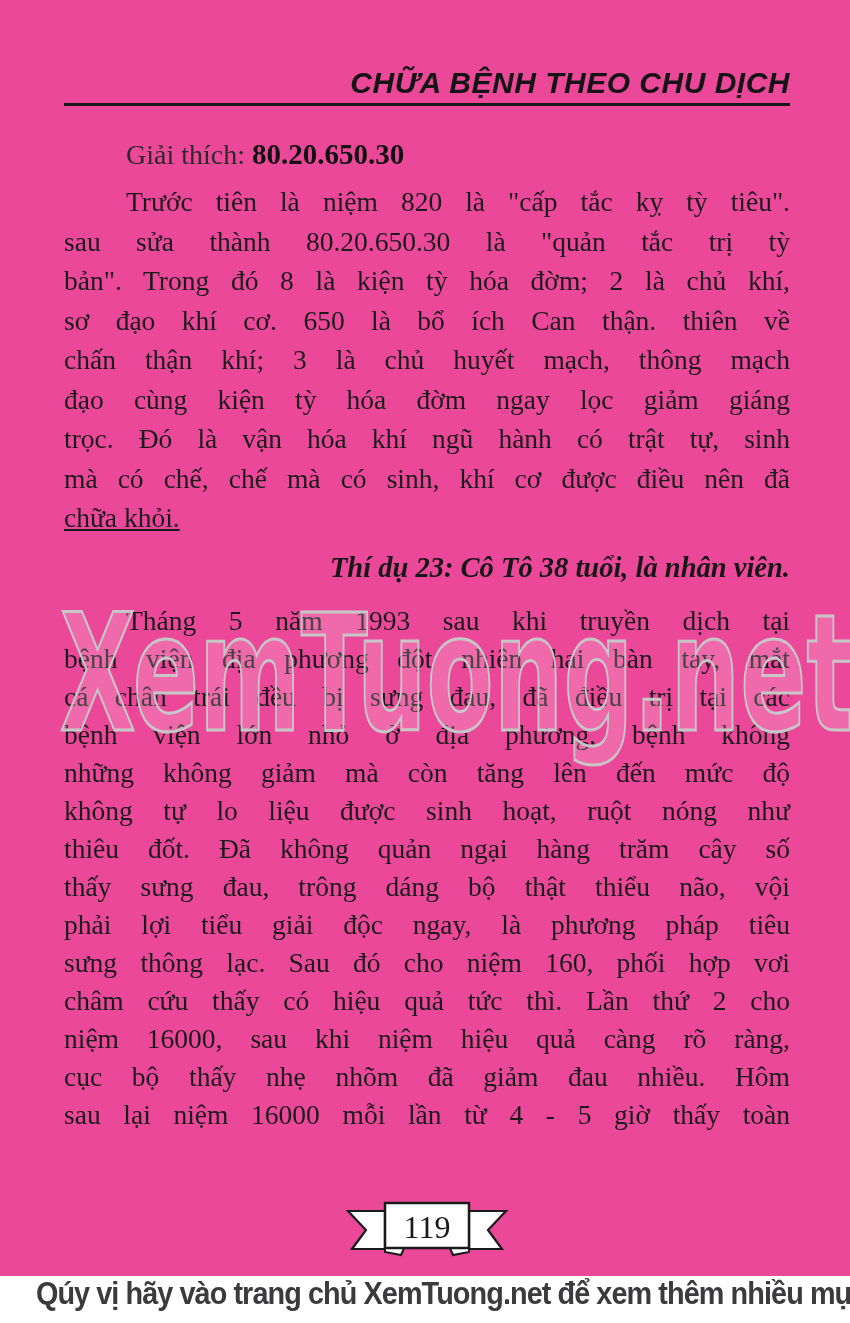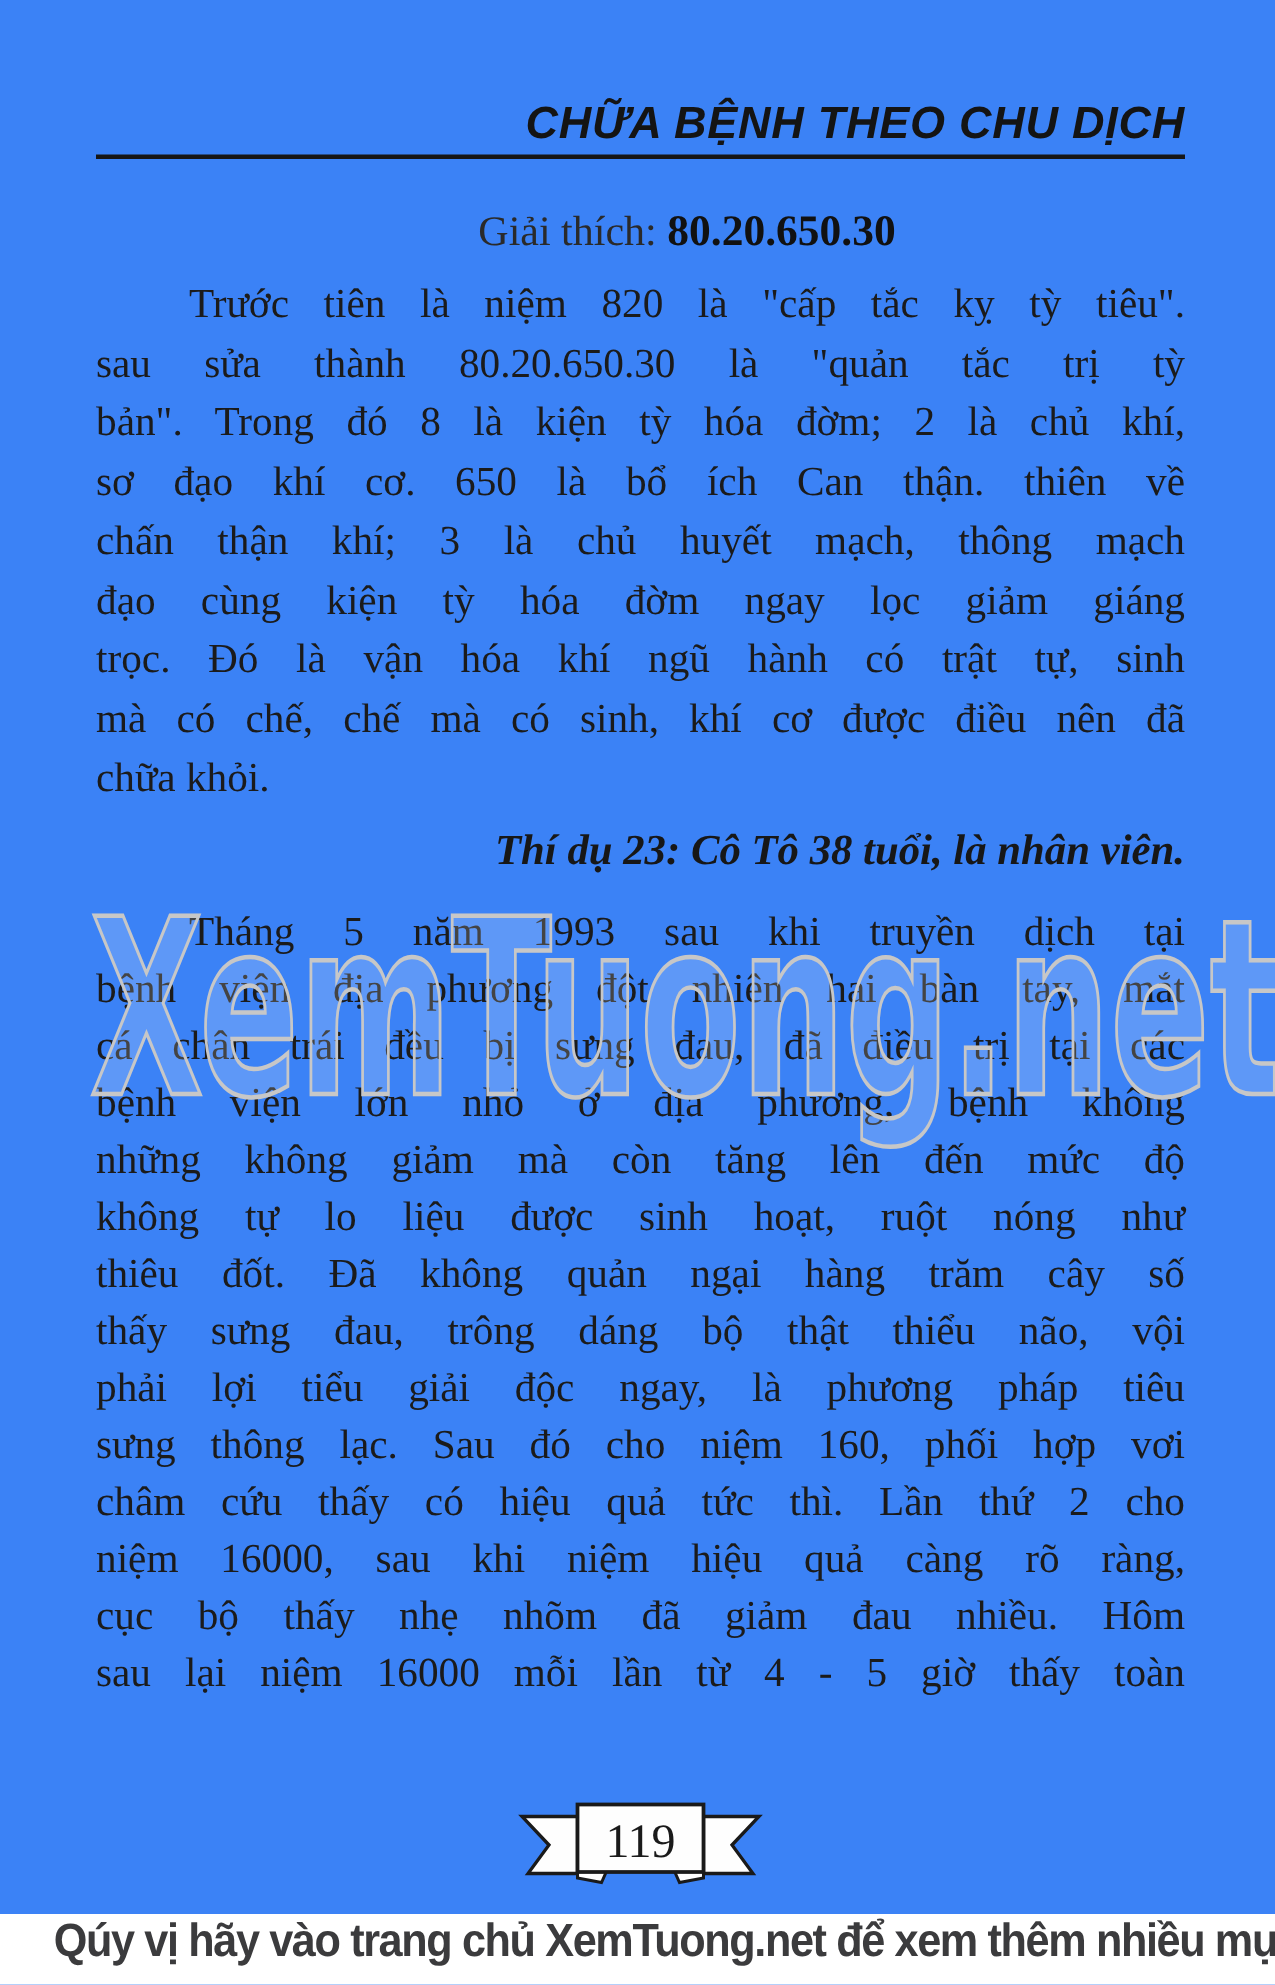--- a/index.html
+++ b/index.html
@@ -1,42 +1,42 @@
 <!DOCTYPE html>
 <html><head>
 <meta charset="utf-8">
 <style>
   html,body{margin:0;padding:0;background:#ffffff;}
   .page{
-    position:relative;width:850px;height:1323px;background:#3b82f6;overflow:hidden;
+    position:relative;width:850px;height:1323px;background:#ec4899;overflow:hidden;
     font-family:"Liberation Serif", serif;color:#1b1b1b;
   }
   
   .header-title{
     position:absolute;left:64px;top:66px;width:726px;text-align:right;
     font-family:"Liberation Sans", sans-serif;font-style:italic;font-weight:bold;
     font-size:30px;letter-spacing:.5px;color:#141414;white-space:nowrap;
   }
   .header-rule{
     position:absolute;left:64px;top:103px;width:726px;height:3px;background:#161616;
   }
   
   .explain-line{
     position:absolute;left:64px;top:138px;width:726px;
-    font-size:28px;color:#2a2a2a;text-align:center;
+    font-size:28px;color:#2a2a2a;
   }
   .explain-line .indent{display:inline-block;width:62px;}
   .explain-number{font-weight:bold;font-size:29px;color:#111;}
   
   .para{position:absolute;left:64px;width:726px;font-size:27.5px;}
   .para .line{
     width:726px;height:40px;line-height:40px;
     text-align:justify;text-align-last:justify;white-space:normal;
   }
-  .para .line.nojust{text-align:left;text-align-last:left;}
+  .para .line.nojust{text-align:left;text-align-last:left;text-decoration:underline;}
   .para .line.first{text-indent:62px;}
   #para1{top:182px;}
   #para1 .line{height:39.5px;line-height:39.5px;}
   #para2{top:602px;}
   #para2 .line{height:38px;line-height:38px;}
   
   .example-heading{
     position:absolute;left:64px;top:552px;width:726px;
     font-size:28.5px;font-weight:bold;font-style:italic;color:#171717;text-align:right;
   }

